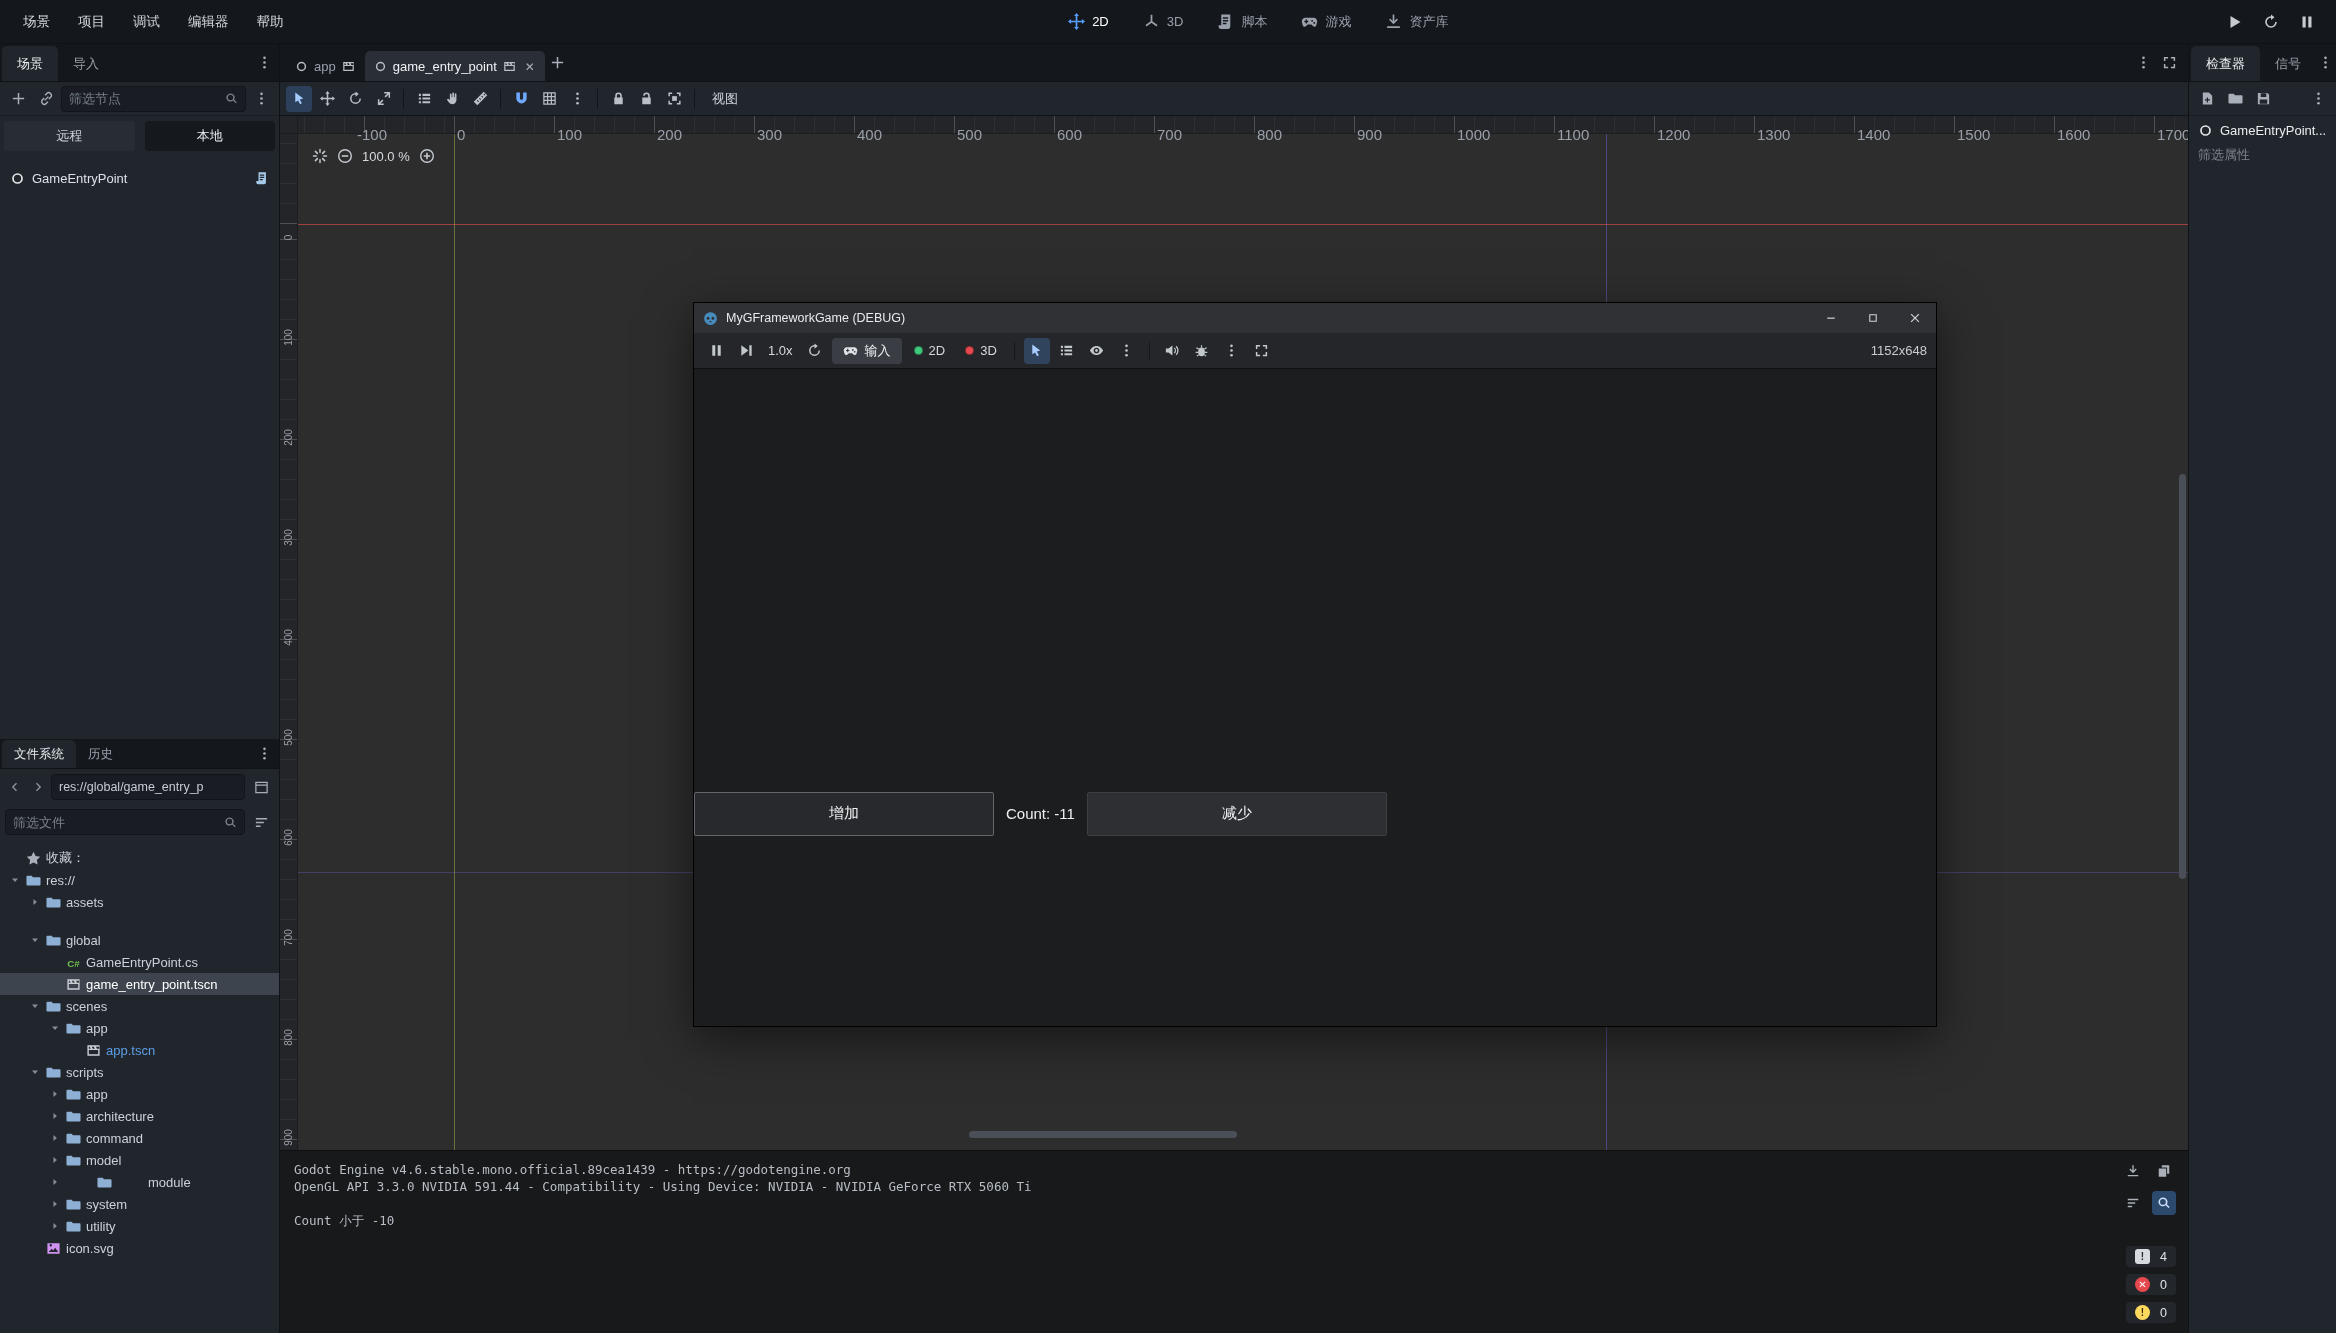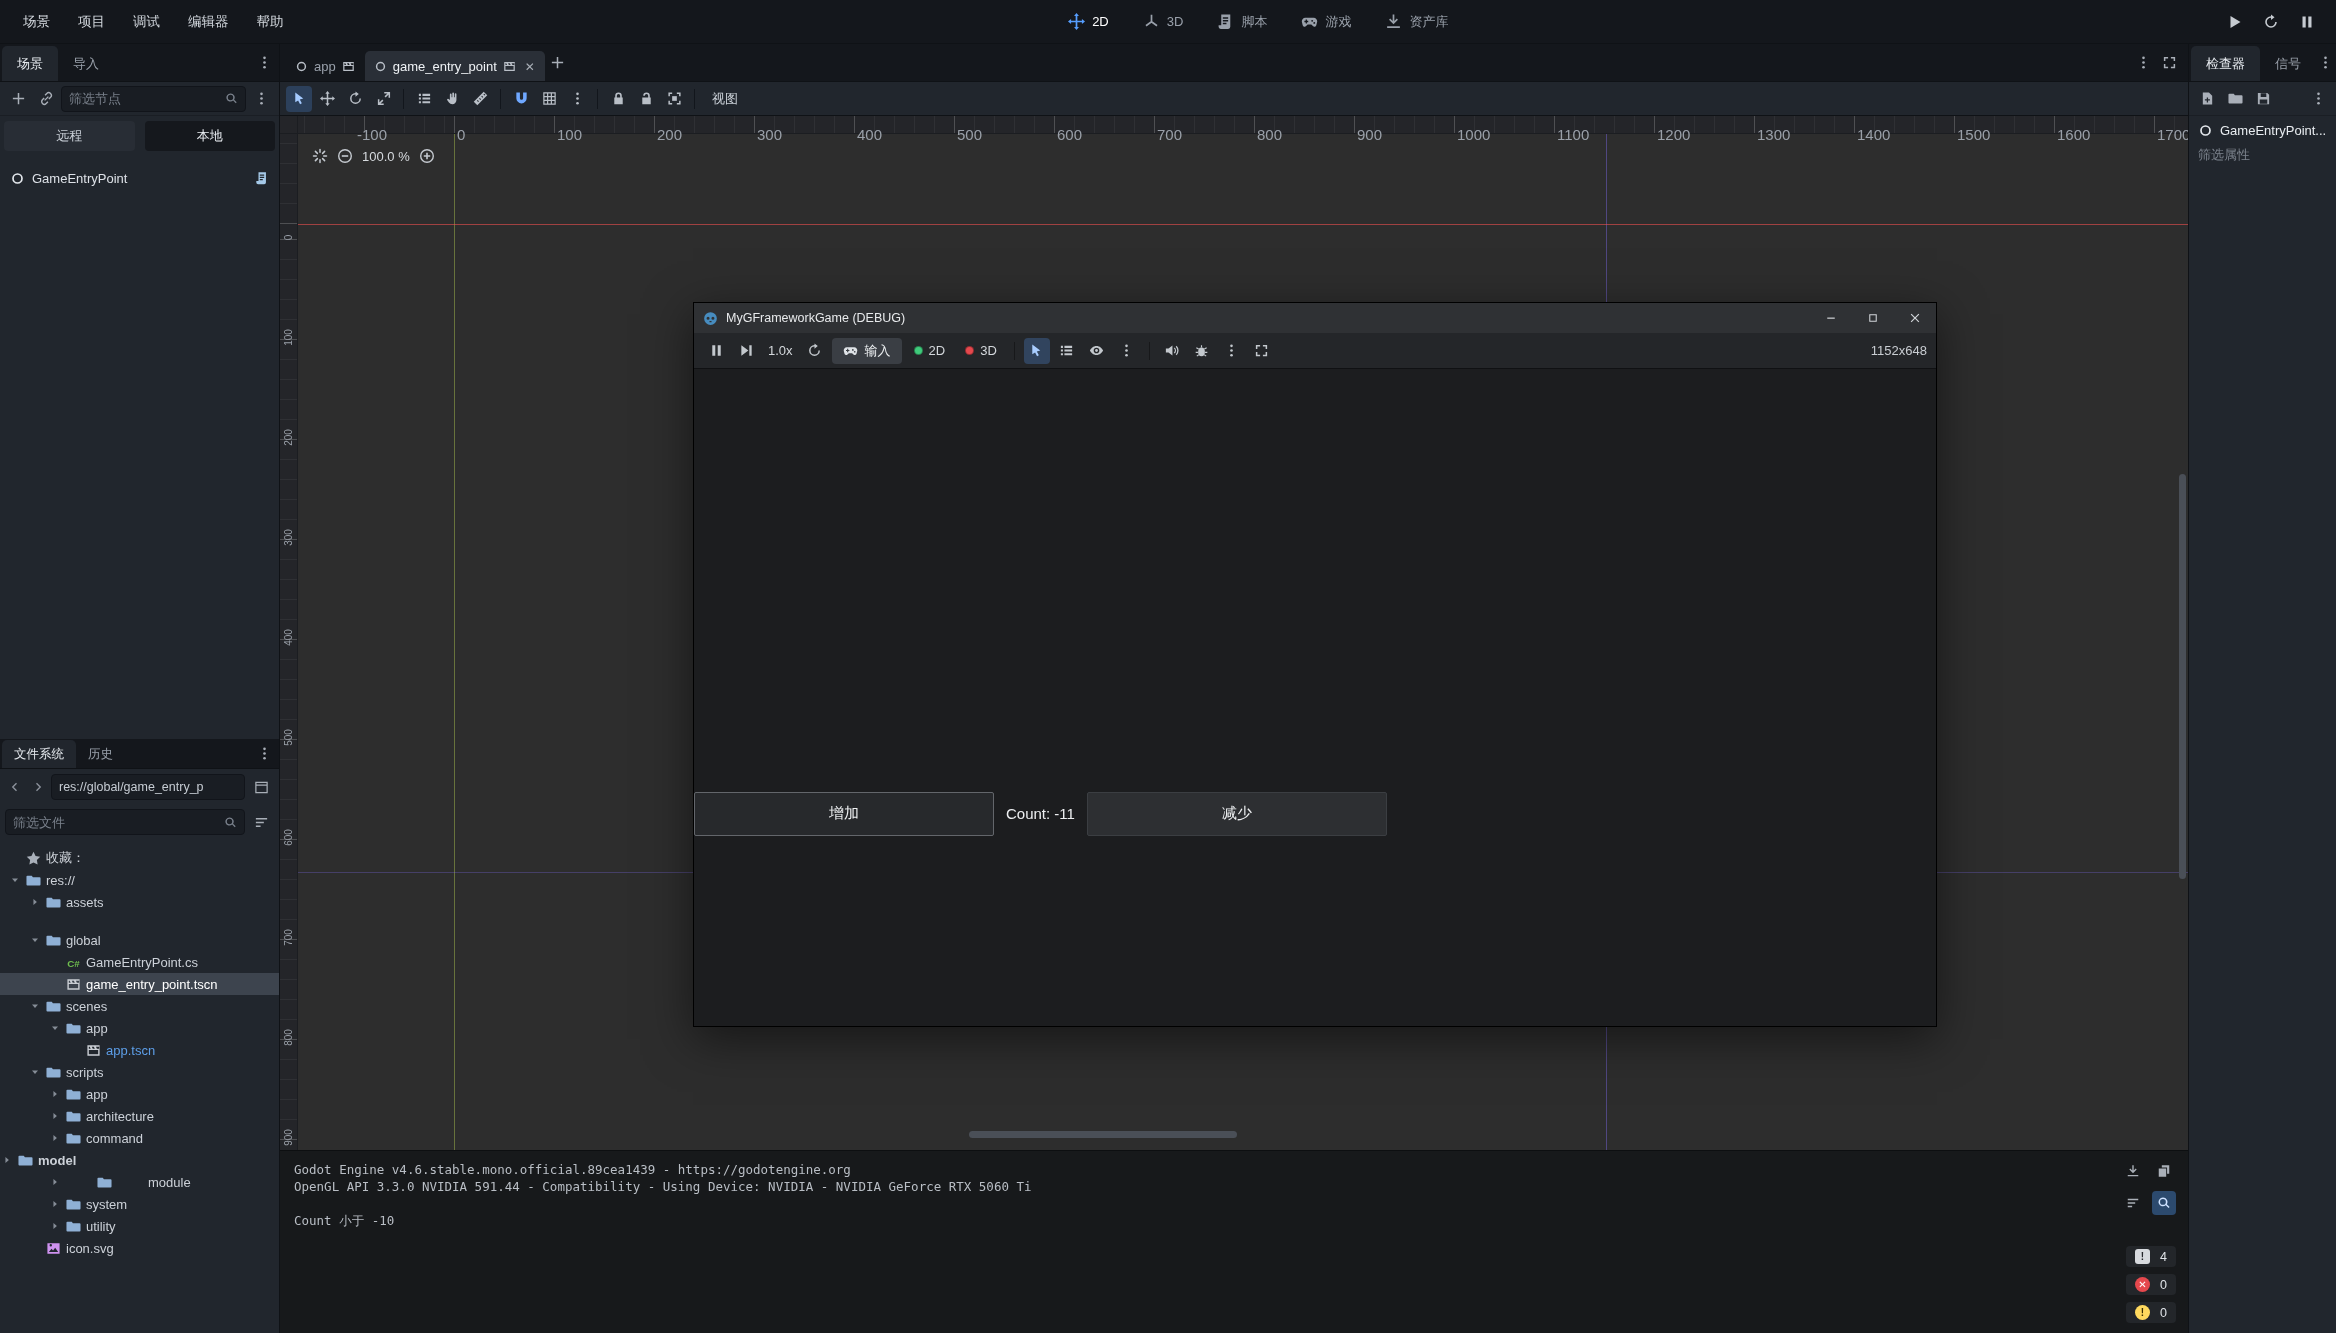--- a/index.html
+++ b/index.html
@@ -628,21 +628,21 @@
             <span class="tree-arrow">
               <svg class="ic" style="height: 10px; width: 10px;">
                 <use href="#i-chevron-right"></use>
               </svg>
             </span>
             <svg class="ic" style="height: 15px; width: 15px; color: rgb(143, 176, 213);">
               <use href="#i-folder"></use>
             </svg>
             <span class="fs-label">command</span>
           </div>
-          <div class="fs-row" style=" font-weight: bold;">
+          <div class="fs-row" style="padding-left: 48px;">
             <span class="tree-arrow">
               <svg class="ic" style="height: 10px; width: 10px;">
                 <use href="#i-chevron-right"></use>
               </svg>
             </span>
             <svg class="ic" style="height: 15px; width: 15px; color: rgb(143, 176, 213);">
               <use href="#i-folder"></use>
             </svg>
             <span class="fs-label">model</span>
           </div>

